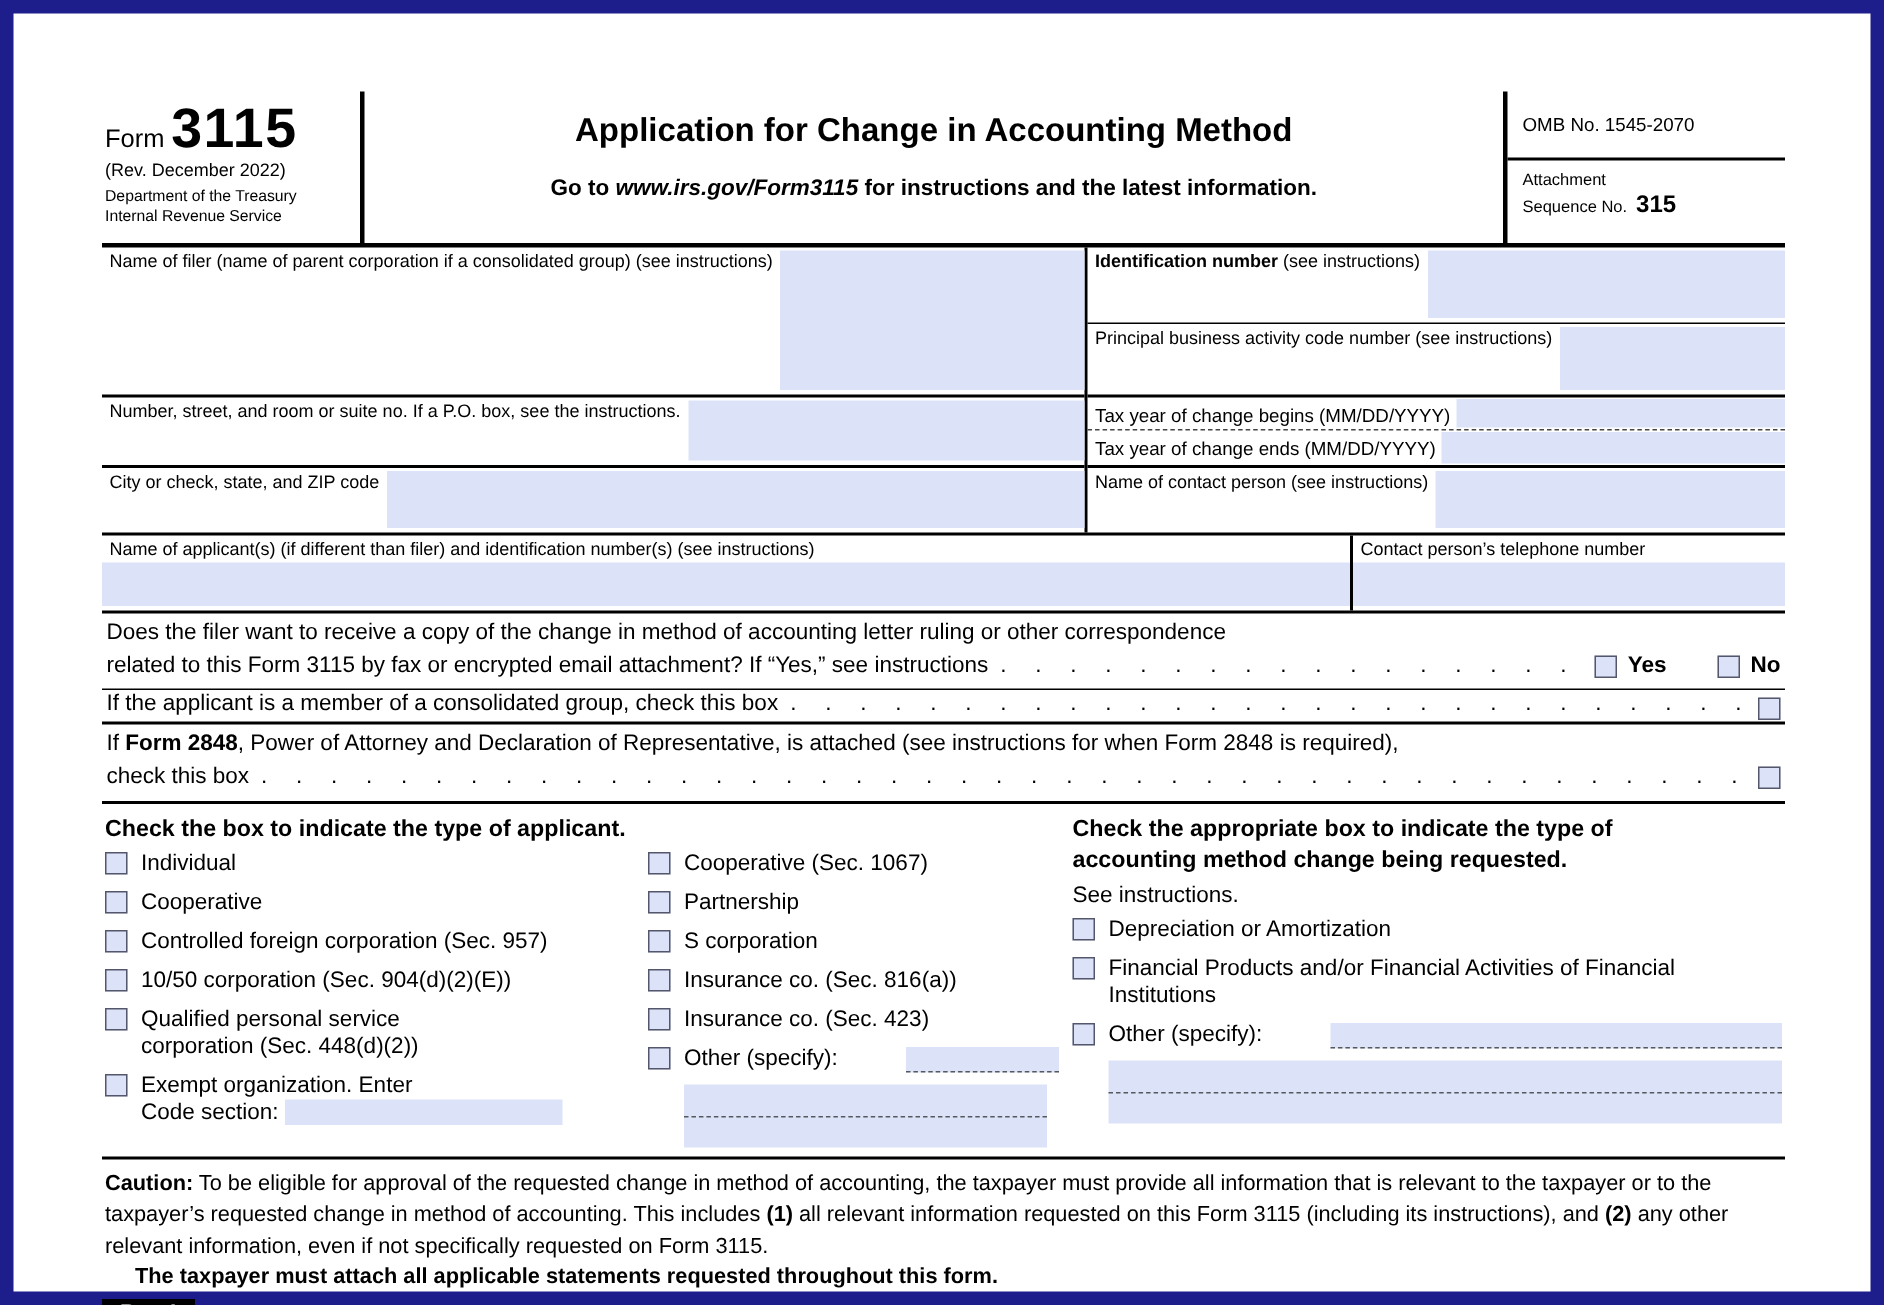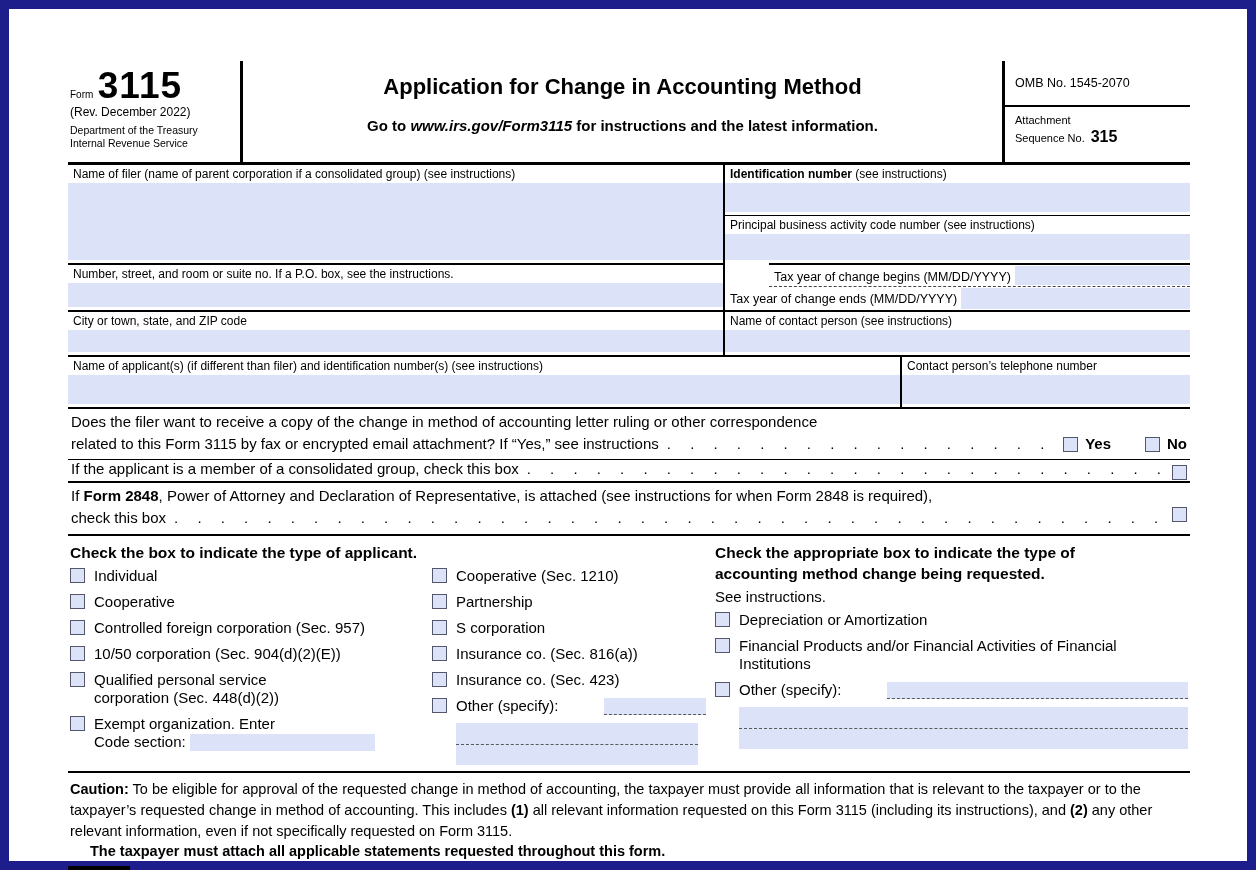--- a/index.html
+++ b/index.html
@@ -4,73 +4,73 @@
 <style>
   * { box-sizing: border-box; margin: 0; padding: 0; }
   html,body { width:1256px; height:870px; }
   body { font-family:"Liberation Sans", sans-serif; color:#000; background:#fff; position:relative; }
   .page { position:absolute; inset:0; border:9px solid #1d1d8c; background:#fff; }
   .sheet { position:absolute; left:59px; top:52px; width:1122px; }
 
   
   .hdr { display:flex; height:104px; border-bottom:3px solid #000; }
   .hdr-left { width:172px; padding:8px 4px 0 2px; }
-  .form-word { font-size:10px; }
+  .form-word { font-size:17px; }
   .form-number { font-size:37px; font-weight:bold; letter-spacing:1px; line-height:0.9; }
   .rev { font-size:12px; margin-top:3px; }
   .dept { font-size:10.5px; line-height:1.2; margin-top:5px; }
   .hdr-center { flex:1; border-left:3px solid #000; border-right:3px solid #000; text-align:center; padding-top:13px; }
   .hdr-title { font-size:22px; font-weight:bold; }
   .hdr-goto { font-size:15px; font-weight:bold; margin-top:17px; }
   .hdr-goto .url { font-style:italic; }
   .hdr-right { width:185px; }
   .omb { height:46px; padding:15px 0 3px 10px; border-bottom:2px solid #000; font-size:12.5px; }
   .attach { padding:6px 0 0 10px; font-size:11px; line-height:1.3; }
   .attach-num { font-size:16px; font-weight:bold; margin-left:6px; }
 
   
   .lbl { font-size:12px; padding:2px 5px 0; line-height:1.2; }
   .fill { background:#dce3f8; }
-  .cell { display:flex; flex-direction:column; }
+  .cell { display:flex; flex-direction:row; }
   .cell .fill { flex:1; margin:2px 0 3px; }
   .cb { width:15px; height:15px; background:#dce3f8; border:1px solid #54576b; display:inline-block; flex:none; }
   .leader { flex:1; overflow:hidden; white-space:nowrap; word-spacing:15px; padding:0 8px; font-size:15px; }
   .dash-b { border-bottom:1px dashed #55585c; }
 
   
   .topgrid { display:flex; border-bottom:2px solid #000; }
   .tg-left { width:657px; border-right:2px solid #000; display:flex; flex-direction:column; }
   .tg-right { flex:1; display:flex; flex-direction:column; }
   .c-filer { height:98px; }
   .c-street { height:47px; border-top:2px solid #000; }
   .c-city { height:45px; border-top:2px solid #000; }
   .c-id { height:50px; }
   .c-pba { height:48px; border-top:1px solid #000;justify-content:flex-end; }
-  .c-tyb { height:24px; border-top:2px solid #000; border-bottom:1px dashed #444;margin-left:44px; }
+  .c-tyb { height:24px; border-top:2px solid #000; border-bottom:1px dashed #444; }
   .c-tye { height:23px; }
   .c-contact { height:45px; border-top:2px solid #000; }
   .taxrow { display:flex; align-items:stretch; padding-left:5px; height:100%; }
   .taxrow .tlbl { font-size:12.5px; white-space:nowrap; padding-top:5px; }
   .taxrow .fill { flex:1; margin:1px 0 1px 4px; }
 
   
   .app-row { display:flex; height:52px; border-bottom:2px solid #000; }
   .app-left { flex:1; border-right:2px solid #000; display:flex; flex-direction:column; }
   .app-right { width:288px; display:flex; flex-direction:column; }
 
   
   .q { font-size:15px; line-height:22px; padding:2px 3px 1px; }
   .q-fax { border-bottom:1px solid #000; padding-bottom:4px; }
   .q-line2 { display:flex; align-items:center; }
   .yn { display:flex; align-items:center; font-weight:bold; white-space:nowrap; }
   .yn .cb { margin-right:7px; }
   .yn .gap { width:34px; }
   .q-consol { display:flex; align-items:flex-end; height:23px; border-bottom:2px solid #000; }
   .q-2848 { border-bottom:2px solid #000; padding-bottom:5px; }
-  .q-2848-l2 { display:flex; }
+  .q-2848-l2 { display:flex; align-items:center; }
 
   
   .types { display:flex; border-bottom:2px solid #000; padding:4px 0 6px; min-height:214px; }
   .types-left { width:640px; }
   .types-right { flex:1; padding-left:5px; }
   .sec-head { font-weight:bold; font-size:15.5px; line-height:21px; margin:2px 0 4px 2px; }
   .sec-sub { font-size:15px; margin:0 0 6px 2px; }
   .cols { display:flex; }
   .col1 { width:362px; }
   .col2 { flex:1; }
@@ -135,21 +135,21 @@
       <div class="tg-left">
         <div class="cell c-filer">
           <div class="lbl">Name of filer (name of parent corporation if a consolidated group) (see instructions)</div>
           <div class="fill"></div>
         </div>
         <div class="cell c-street">
           <div class="lbl">Number, street, and room or suite no. If a P.O. box, see the instructions.</div>
           <div class="fill"></div>
         </div>
         <div class="cell c-city">
-          <div class="lbl">City or town, state, and ZIP code</div>
+          <div class="lbl">City or check, state, and ZIP code</div>
           <div class="fill"></div>
         </div>
       </div>
       <div class="tg-right">
         <div class="cell c-id">
           <div class="lbl"><b>Identification number</b><span> (see instructions)</span></div>
           <div class="fill"></div>
         </div>
         <div class="cell c-pba">
           <div class="lbl">Principal business activity code number (see instructions)</div>
@@ -247,21 +247,21 @@
               <div class="itxt">
                 <span>Exempt organization. Enter</span><br>
                 <span>Code section:</span>
                 <span class="inline-fill" style="width:185px"></span>
               </div>
             </div>
           </div>
           <div class="col2">
             <div class="chk-item">
               <span class="cb"></span>
-              <div class="itxt"><span>Cooperative (Sec. 1210)</span></div>
+              <div class="itxt"><span>Cooperative (Sec. 1067)</span></div>
             </div>
             <div class="chk-item">
               <span class="cb"></span>
               <div class="itxt"><span>Partnership</span></div>
             </div>
             <div class="chk-item">
               <span class="cb"></span>
               <div class="itxt"><span>S corporation</span></div>
             </div>
             <div class="chk-item">

